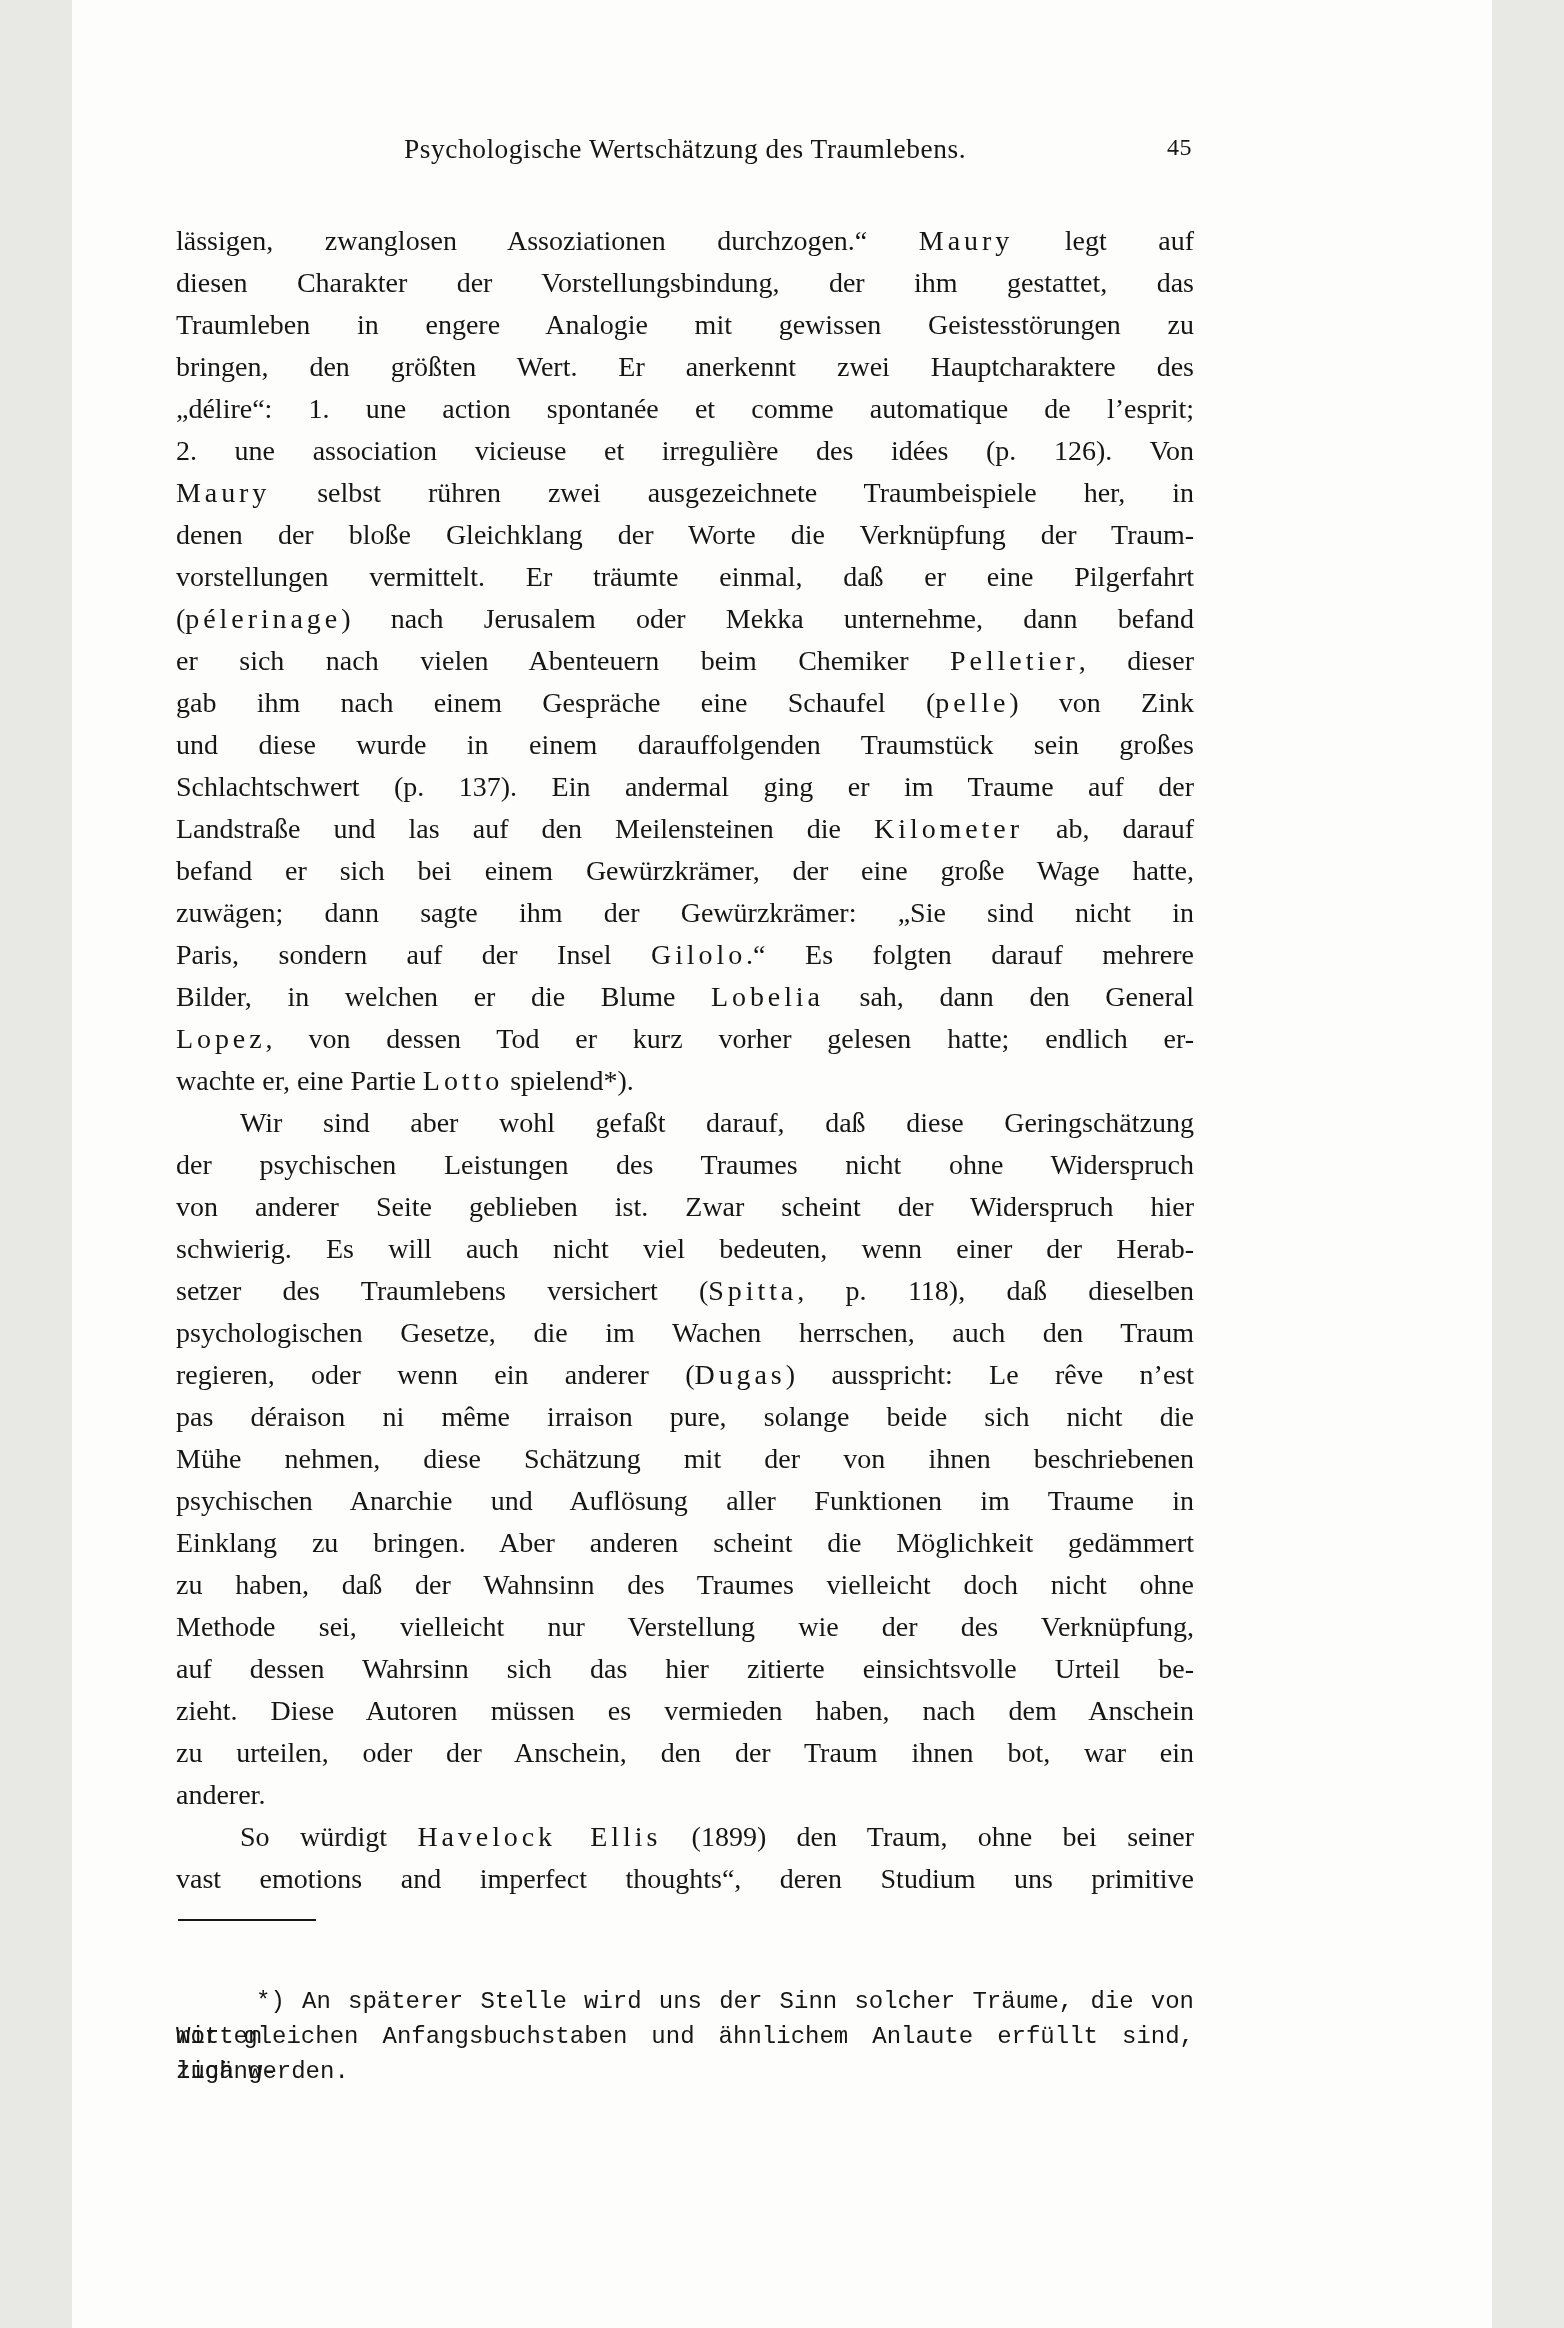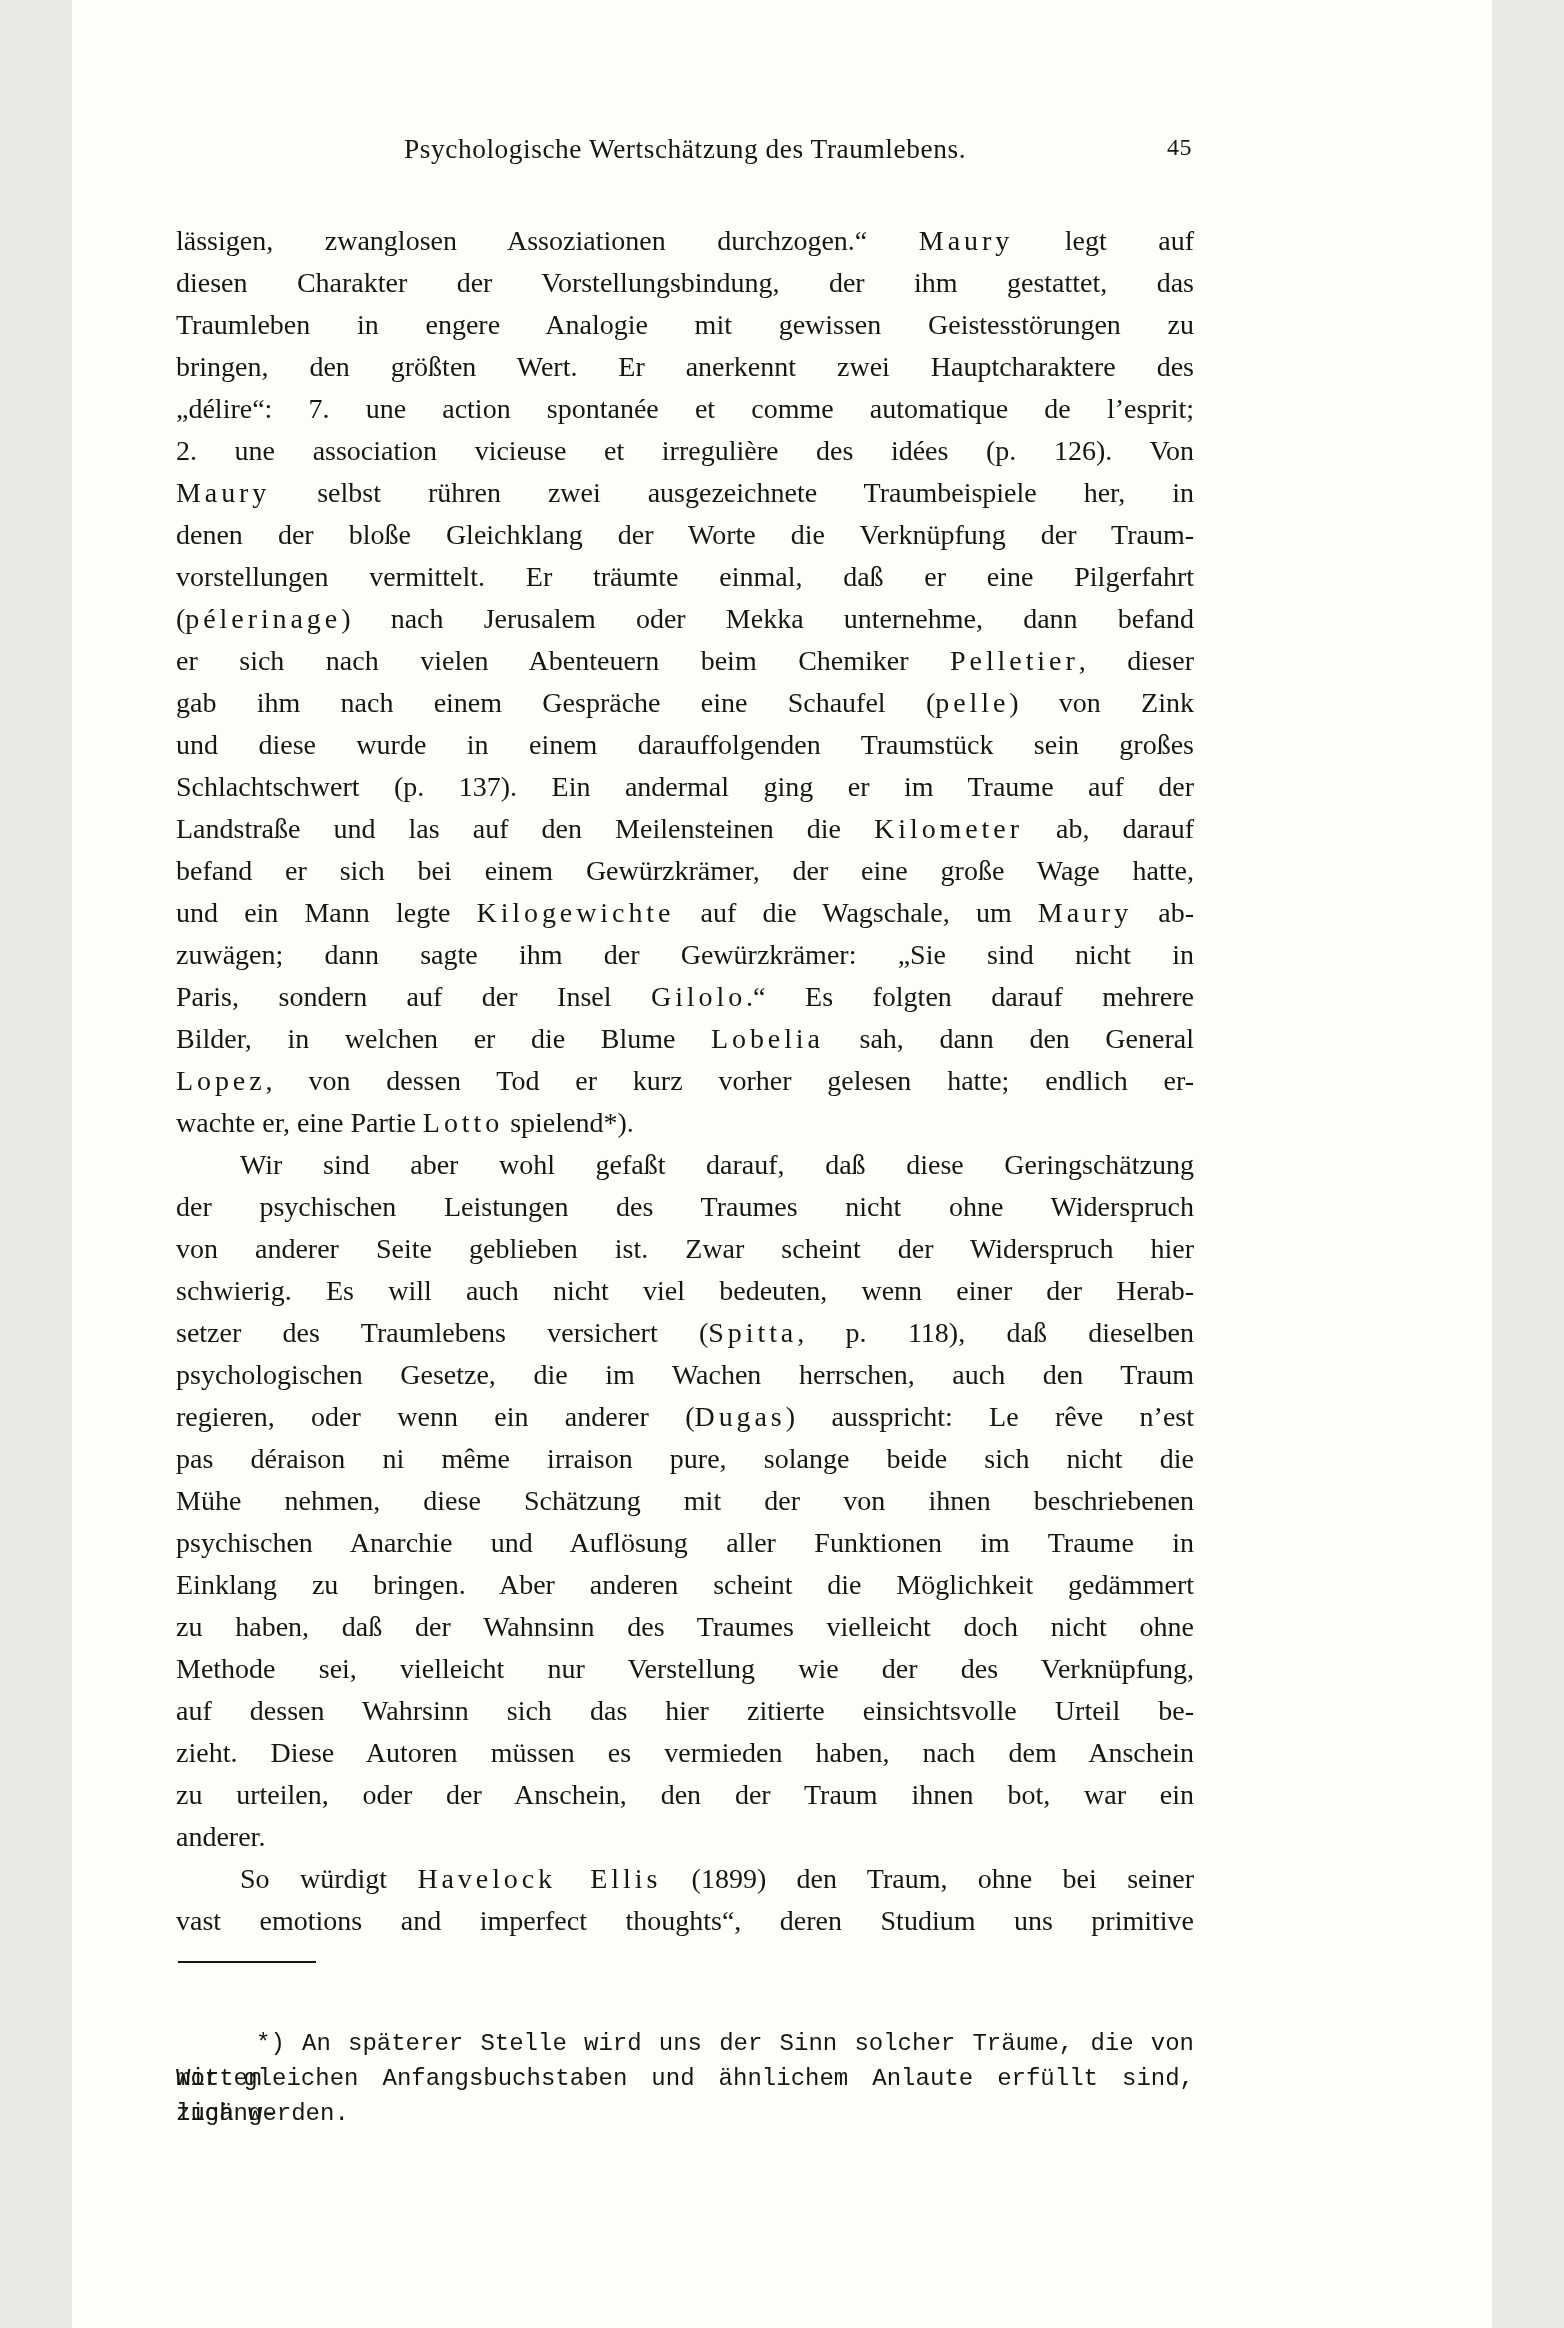--- a/index.html
+++ b/index.html
@@ -92,33 +92,32 @@
       <span>Psychologische Wertschätzung des Traumlebens.</span>
       <span class="page-number">45</span>
     </div>
 
     <div class="bodytext">
         <div class="para">
           <div class="line">lässigen, zwanglosen Assoziationen durchzogen.“ <span class="sp">Maury</span> legt auf</div>
           <div class="line">diesen Charakter der Vorstellungsbindung, der ihm gestattet, das</div>
           <div class="line">Traumleben in engere Analogie mit gewissen Geistesstörungen zu</div>
           <div class="line">bringen, den größten Wert. Er anerkennt zwei Hauptcharaktere des</div>
-          <div class="line">„délire“: 7. une action spontanée et comme automatique de l’esprit;</div>
+          <div class="line">„délire“: 1. une action spontanée et comme automatique de l’esprit;</div>
           <div class="line">2. une association vicieuse et irregulière des idées (p. 126). Von</div>
           <div class="line"><span class="sp">Maury</span> selbst rühren zwei ausgezeichnete Traumbeispiele her, in</div>
           <div class="line">denen der bloße Gleichklang der Worte die Verknüpfung der Traum-</div>
           <div class="line">vorstellungen vermittelt. Er träumte einmal, daß er eine Pilgerfahrt</div>
           <div class="line">(<span class="sp">pélerinage</span>) nach Jerusalem oder Mekka unternehme, dann befand</div>
           <div class="line">er sich nach vielen Abenteuern beim Chemiker <span class="sp">Pelletier</span>, dieser</div>
           <div class="line">gab ihm nach einem Gespräche eine Schaufel (<span class="sp">pelle</span>) von Zink</div>
           <div class="line">und diese wurde in einem darauffolgenden Traumstück sein großes</div>
           <div class="line">Schlachtschwert (p. 137). Ein andermal ging er im Traume auf der</div>
           <div class="line">Landstraße und las auf den Meilensteinen die <span class="sp">Kilometer</span> ab, darauf</div>
           <div class="line">befand er sich bei einem Gewürzkrämer, der eine große Wage hatte,</div>
-          <div class="line">und ein Mann legte <span class="sp">Kilogewichte</span> auf die Wagschale, um <span class="sp">Maury</span> ab-</div>
           <div class="line">zuwägen; dann sagte ihm der Gewürzkrämer: „Sie sind nicht in</div>
           <div class="line">Paris, sondern auf der Insel <span class="sp">Gilolo</span>.“ Es folgten darauf mehrere</div>
           <div class="line">Bilder, in welchen er die Blume <span class="sp">Lobelia</span> sah, dann den General</div>
           <div class="line"><span class="sp">Lopez</span>, von dessen Tod er kurz vorher gelesen hatte; endlich er-</div>
           <div class="line lastline">wachte er, eine Partie <span class="sp">Lotto</span> spielend*).</div>
         </div>
         <div class="para">
           <div class="line indent">Wir sind aber wohl gefaßt darauf, daß diese Geringschätzung</div>
           <div class="line">der psychischen Leistungen des Traumes nicht ohne Widerspruch</div>
           <div class="line">von anderer Seite geblieben ist. Zwar scheint der Widerspruch hier</div>

